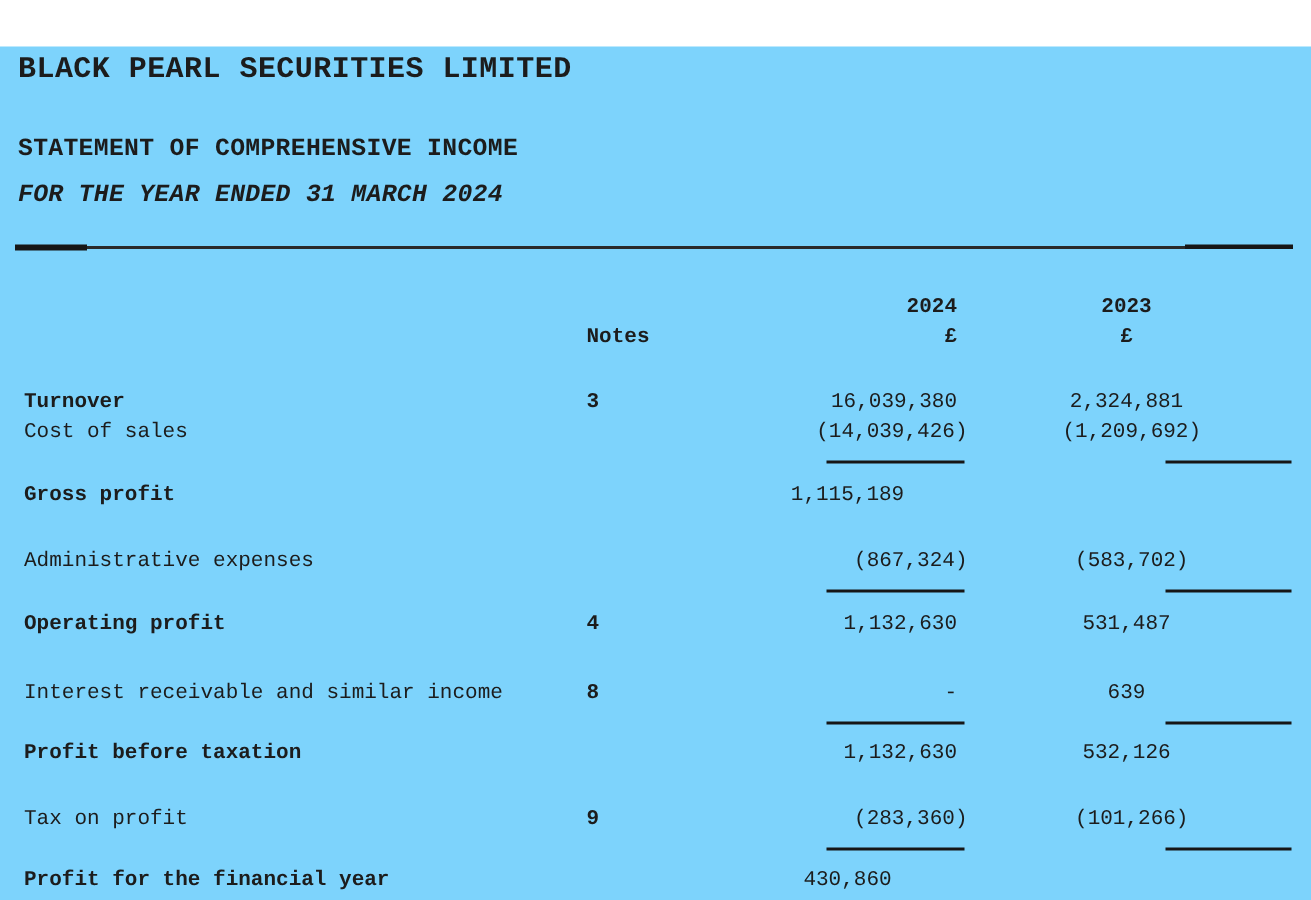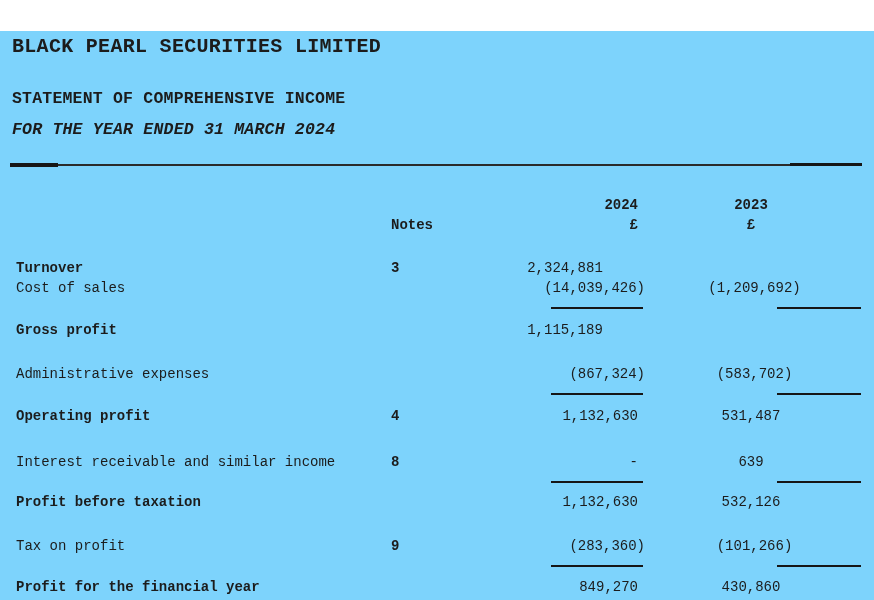--- a/index.html
+++ b/index.html
@@ -94,20 +94,21 @@
       <div class="c-note">Notes</div>
       <div class="c-val24 pad">£</div>
       <div class="c-val23 pad">£</div>
     </div>
 
     <div class="spacer sp23"></div>
 
     <div class="row">
       <div class="c-label bold">Turnover</div>
       <div class="c-note">3</div>
+      <div class="c-val24 pad">16,039,380</div>
       <div class="c-val23 pad">2,324,881</div>
     </div>
 
     <div class="row">
       <div class="c-label">Cost of sales</div>
       <div class="c-note"></div>
       <div class="c-val24 neg">(14,039,426)</div>
       <div class="c-val23 neg">(1,209,692)</div>
     </div>
 
@@ -198,21 +199,20 @@
           <div class="subrule w24"></div>
         </div>
       <div class="c-val23">
           <div class="subrule w23"></div>
         </div>
     </div>
 
     <div class="row tall">
       <div class="c-label bold">Profit for the financial year</div>
       <div class="c-note"></div>
-      <div class="c-val24 pad">849,270</div>
       <div class="c-val23 pad">430,860</div>
     </div>
 
     <div class="row rulerow">
       <div class="c-label"></div>
       <div class="c-note"></div>
       <div class="c-val24">
           <div class="dblrule w24"></div>
         </div>
       <div class="c-val23">

